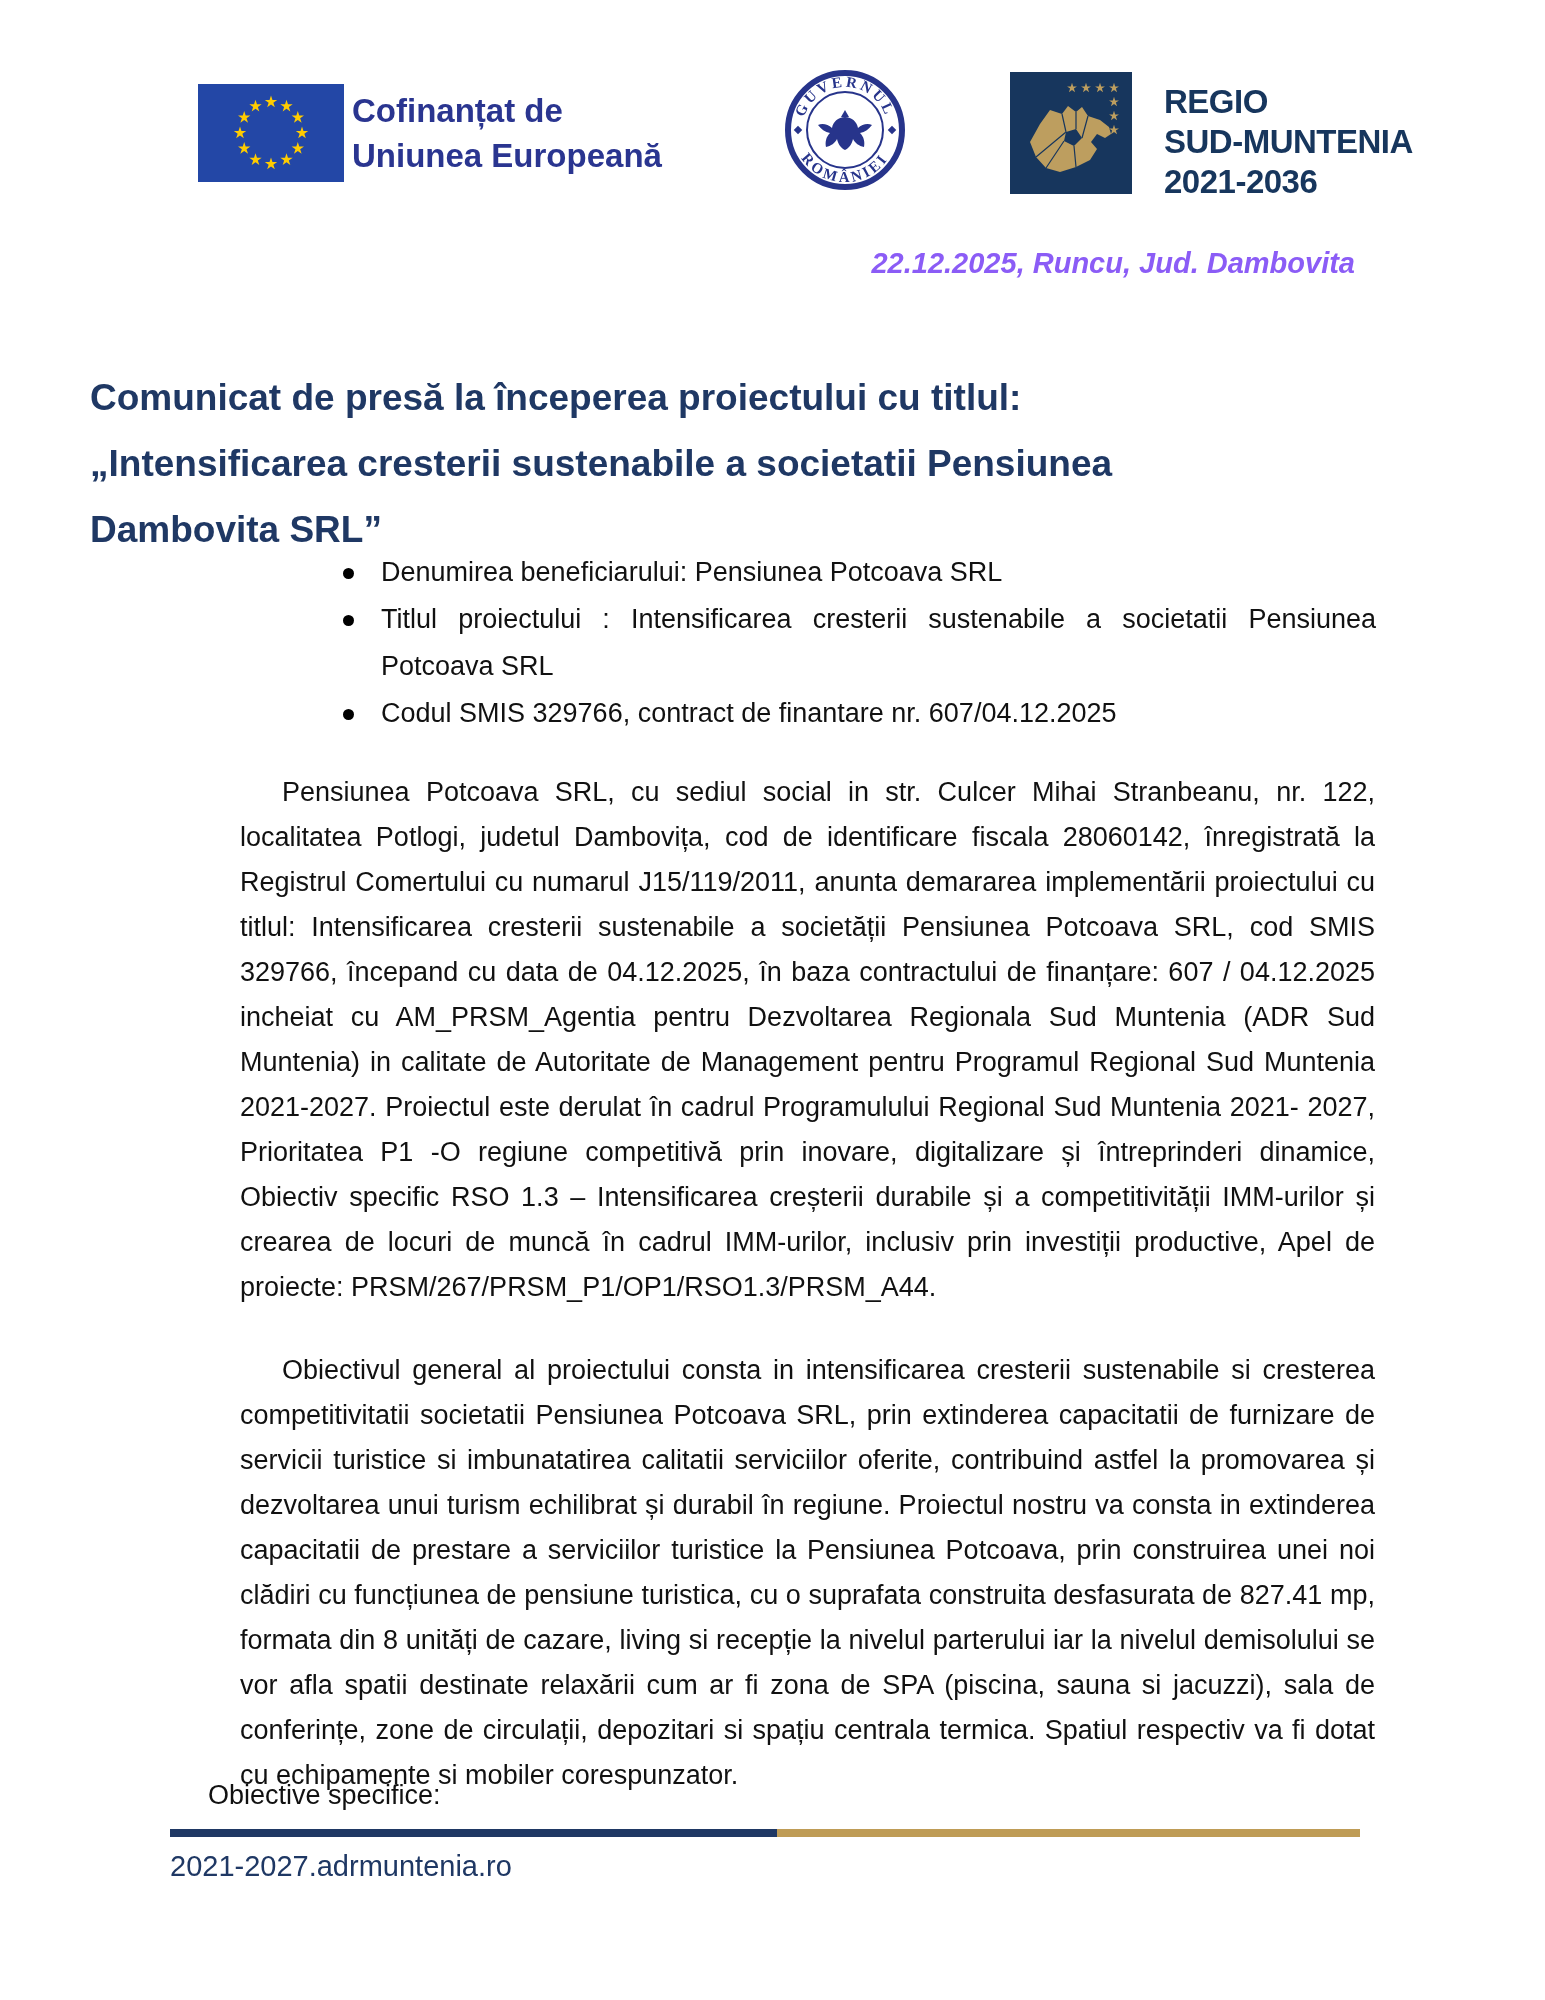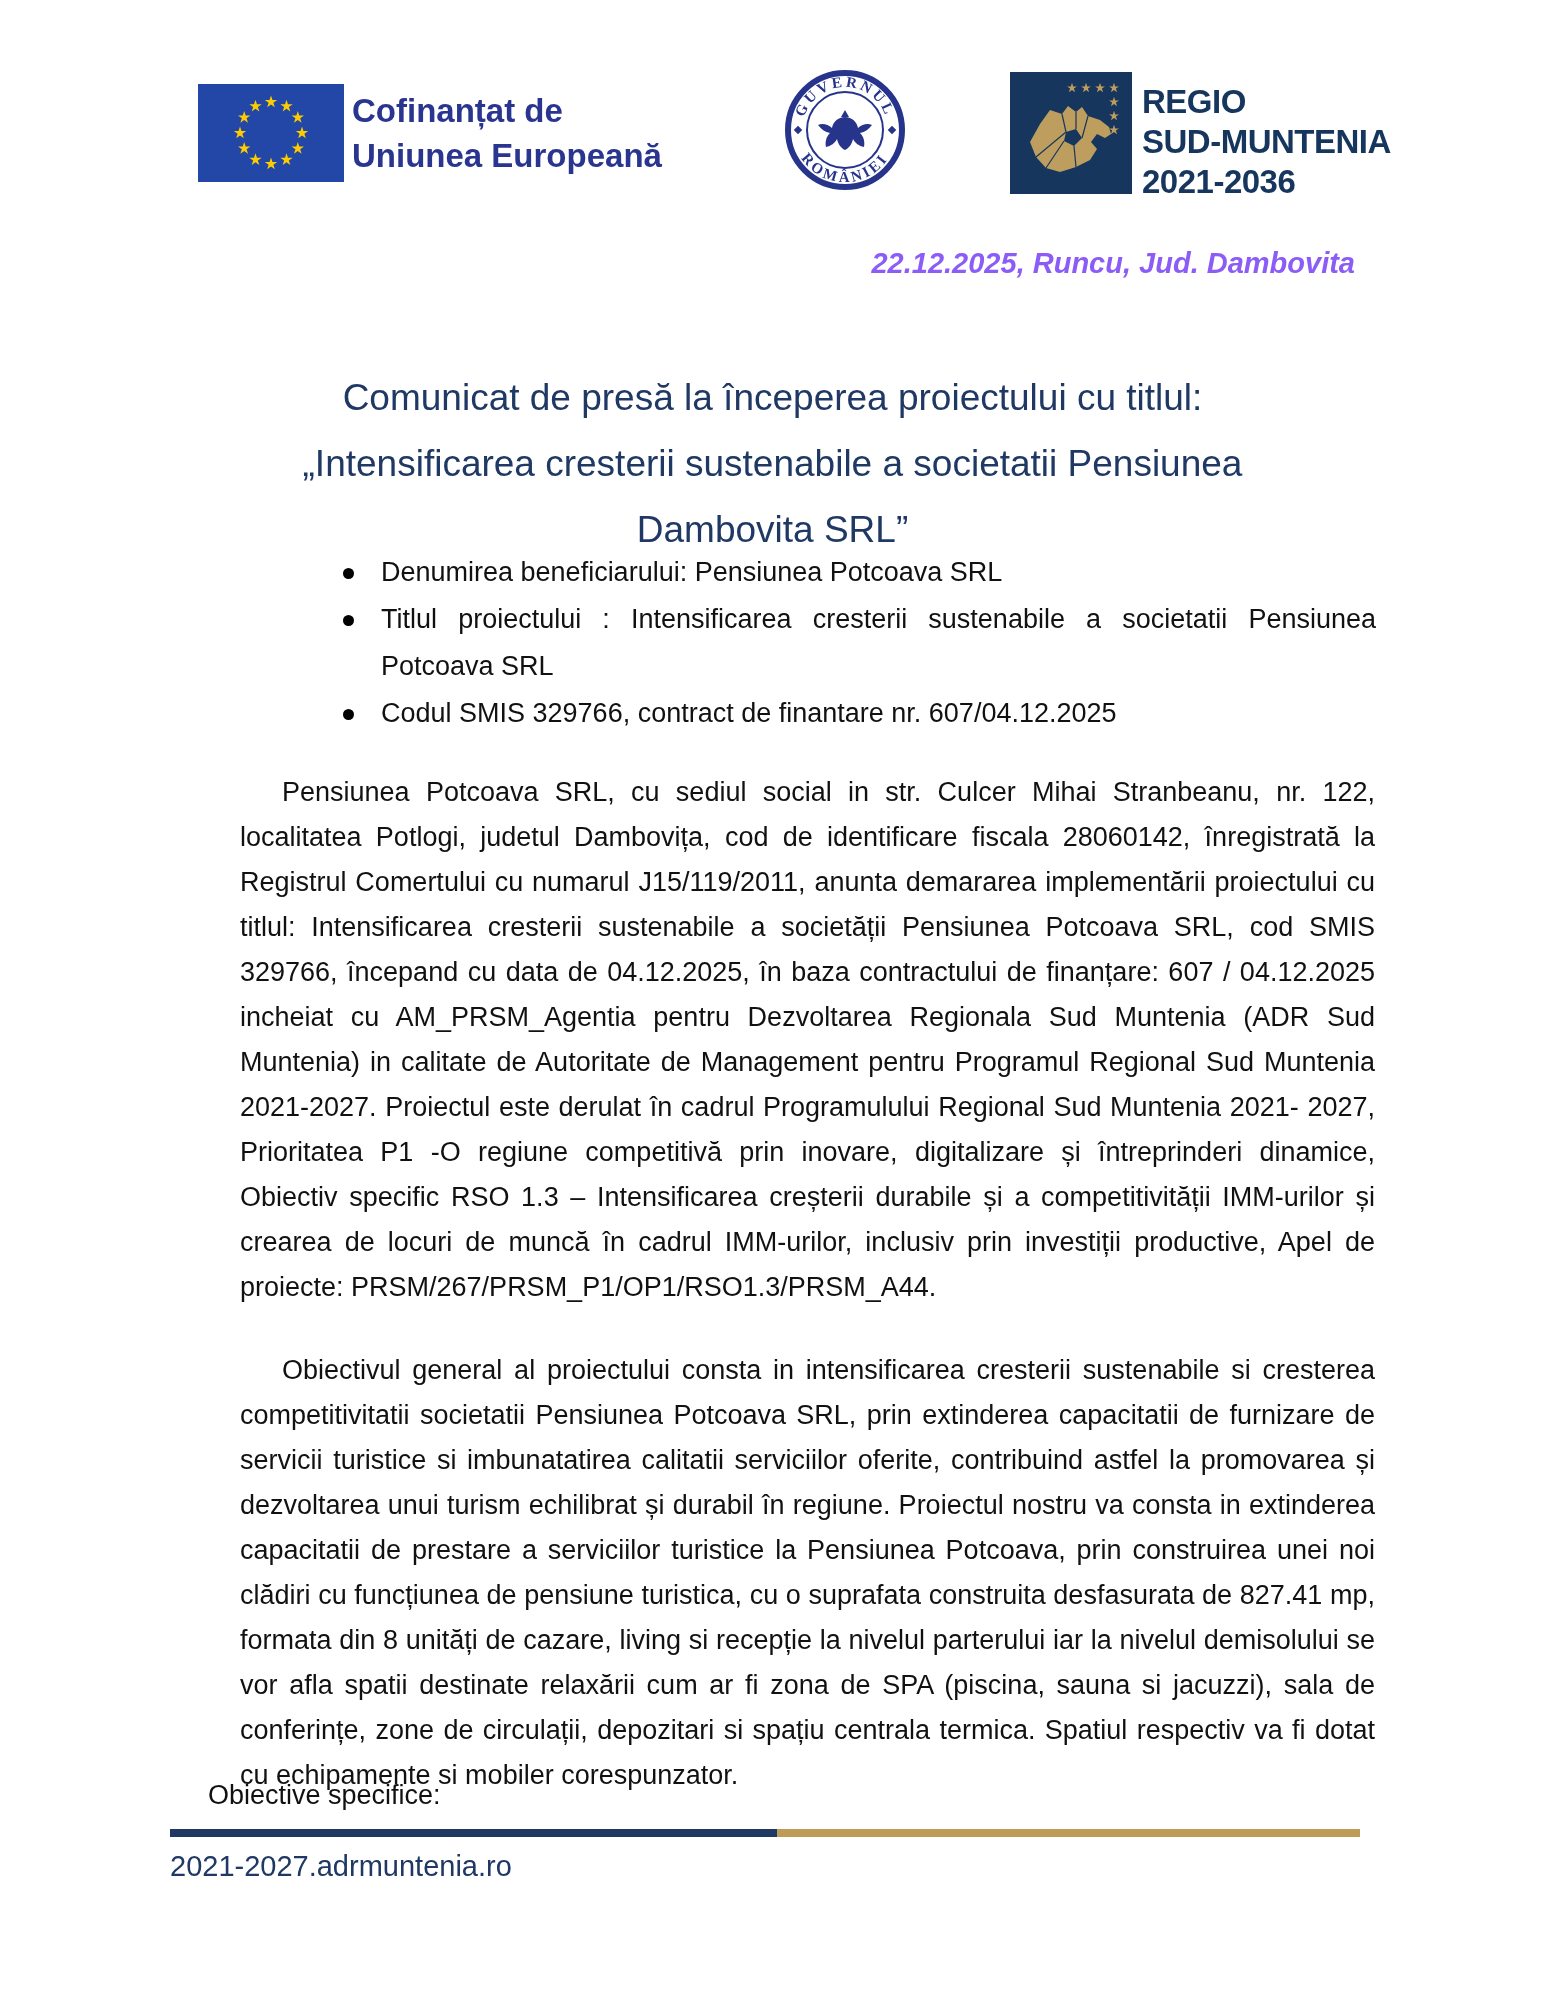--- a/index.html
+++ b/index.html
@@ -28,37 +28,37 @@
   .eu-flag{width:146px;height:98px;display:block;}
   .flag-bg{fill:var(--eu-flag-blue);}
   .star-gold{fill:var(--eu-star-gold);}
   .eu-text{font-weight:bold;color:var(--eu-text);font-size:33px;line-height:45px;padding-top:4px;white-space:nowrap;}
 
   .gov-seal{position:absolute;left:783px;top:68px;width:124px;height:124px;}
   .seal-stroke{stroke:var(--seal-navy);}
   .seal-fill{fill:var(--seal-navy);}
   .seal-text{fill:var(--seal-navy);font-family:"Liberation Serif", serif;font-weight:bold;font-size:15px;letter-spacing:3px;}
 
-  .regio-logo{position:absolute;left:1010px;top:72px;display:flex;gap:10px;}
+  .regio-logo{position:absolute;left:1010px;top:72px;display:flex;gap:32px;}
   .regio-square{width:122px;height:122px;display:block;}
   .navy-fill{fill:var(--regio-navy);}
   .gold-fill{fill:var(--regio-gold);}
   .navy-stroke{stroke:var(--regio-navy);}
   .regio-text{font-weight:bold;color:var(--regio-navy);font-size:33px;line-height:40px;letter-spacing:-0.5px;padding-top:10px;white-space:nowrap;}
 
   
   .dateline{
     position:absolute;top:247px;left:0;right:190px;text-align:right;
     font-size:29px;font-weight:bold;font-style:italic;color:#8b5cf6;
   }
 
   
   .title{
-    position:absolute;top:340px;left:90px;right:90px;text-align:center;
-    color:var(--title-navy);font-weight:normal;font-size:37px;line-height:66px;
+    position:absolute;top:340px;left:90px;right:90px;text-align:left;
+    color:var(--title-navy);font-weight:bold;font-size:37px;line-height:66px;
   }
 
   
   .bullets{position:absolute;top:534px;left:290px;right:154px;margin:15px;padding:0;list-style:none;}
   .bullets li{
     position:relative;padding-left:76px;font-size:27px;line-height:47px;
     text-align:justify;
   }
   .bullets li::before{
     content:"";position:absolute;left:38px;top:19px;width:11px;height:11px;

